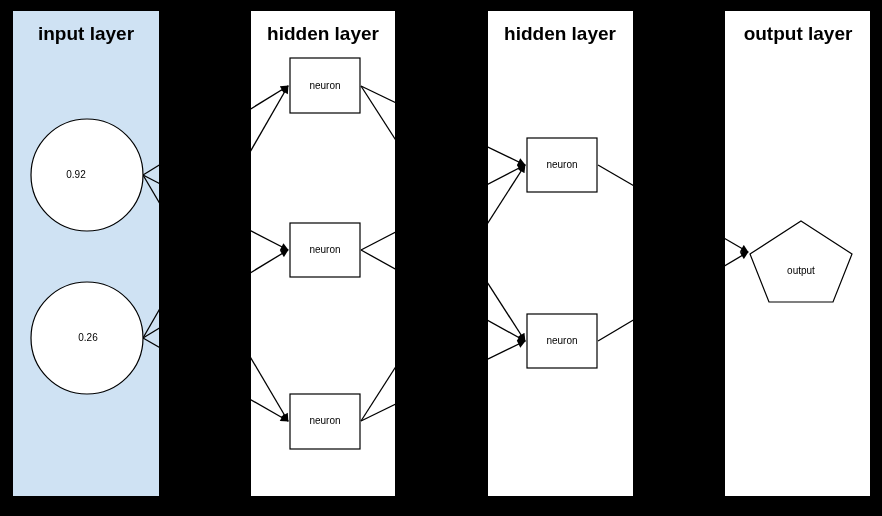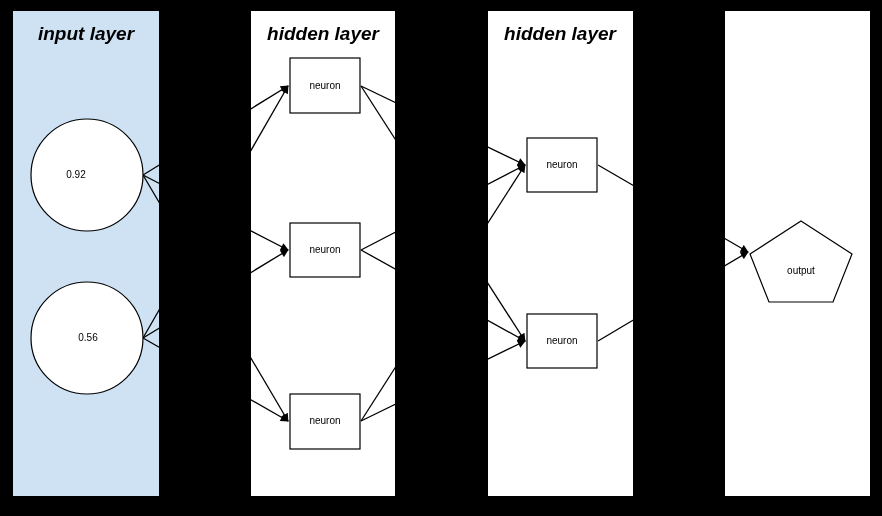--- a/index.html
+++ b/index.html
@@ -5,21 +5,21 @@
   html,body{margin:0;padding:0;background:#000;}
   .stage{
     position:relative;width:882px;height:516px;background:#000;
     font-family:"Liberation Sans",sans-serif;overflow:hidden;
   }
   .stage svg{position:absolute;left:0;top:0;}
   .label{
     position:absolute;transform:translate(-50%,-50%);
     color:#000;white-space:nowrap;line-height:1;
   }
-  .layer-title{font-weight:bold;font-size:19px;font-style:italic;}
+  .layer-title{font-weight:bold;font-size:19px;}
   .node-label{font-size:10px;}
 </style>
 </head>
 <body>
 
 <div class="stage">
 
   <svg width="882" height="516" viewBox="0 0 882 516">
     <defs>
       <marker id="arrow" viewBox="0 0 10 10" refX="9" refY="5" markerUnits="userSpaceOnUse" markerWidth="10" markerHeight="8" orient="auto">
@@ -59,23 +59,24 @@
       <rect x="290" y="394" width="70" height="55"></rect>
       <rect x="527" y="138" width="70" height="54"></rect>
       <rect x="527" y="314" width="70" height="54"></rect>
       <polygon points="801,221 852,254 833,302 769,302 750,254"></polygon>
     </g>
   </svg>
 
   <div class="label layer-title" style="left:86px;top:33px">input layer</div>
   <div class="label layer-title" style="left:323px;top:33px">hidden layer</div>
   <div class="label layer-title" style="left:560px;top:33px">hidden layer</div>
+  <div class="label layer-title" style="left:798px;top:33px">output layer</div>
 
   <div class="label node-label" style="left:76px;top:175px">0.92</div>
-  <div class="label node-label" style="left:88px;top:338px">0.56</div>
+  <div class="label node-label" style="left:88px;top:338px">0.26</div>
   <div class="label node-label" style="left:325px;top:86px">neuron</div>
   <div class="label node-label" style="left:325px;top:250px">neuron</div>
   <div class="label node-label" style="left:325px;top:421px">neuron</div>
   <div class="label node-label" style="left:562px;top:165px">neuron</div>
   <div class="label node-label" style="left:562px;top:341px">neuron</div>
   <div class="label node-label" style="left:801px;top:271px">output</div>
 
 </div>
 
 </body></html>

